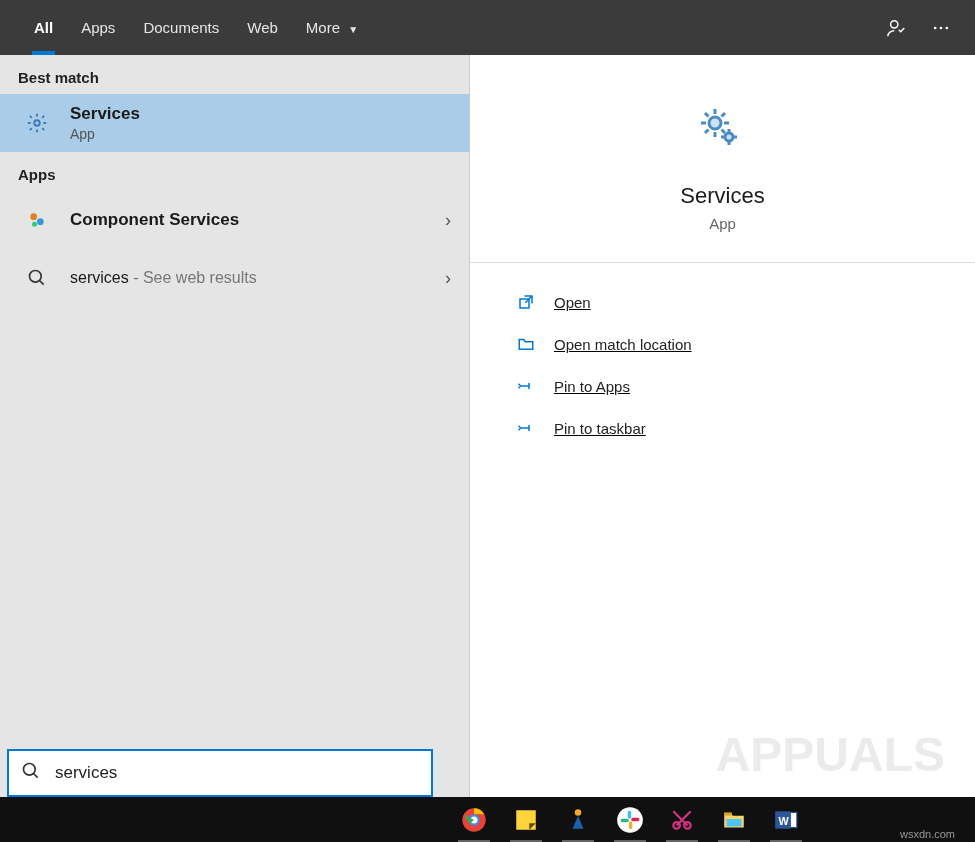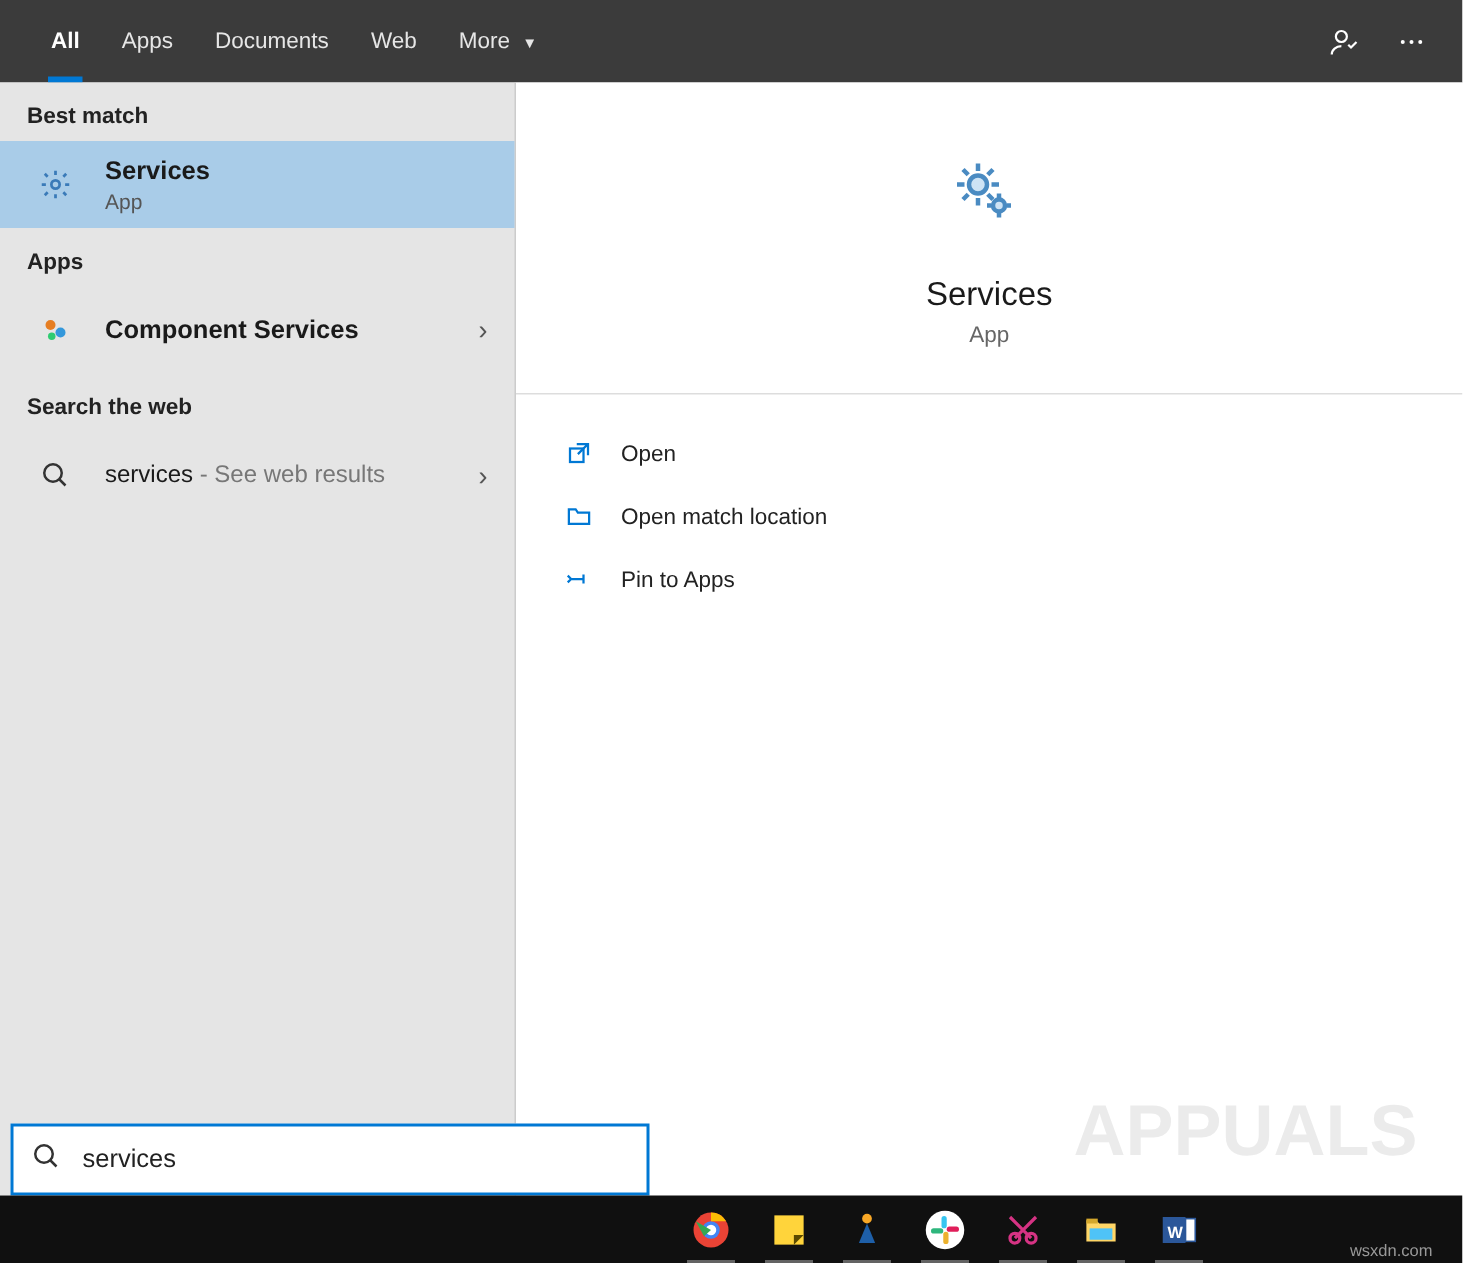--- a/index.html
+++ b/index.html
@@ -58,21 +58,21 @@
       display: flex;
       align-items: center;
       justify-content: center;
       cursor: pointer;
     }
     .main-area {
       display: flex;
       height: calc(842px - 55px - 45px);
     }
     .left-pane {
-      width: 344px;
+      width: 470px;
       background: #e5e5e5;
       border-right: 1px solid #ccc;
       padding-bottom: 10px;
       position: relative;
     }
     .section-header {
       padding: 14px 18px 8px 18px;
       font-size: 15px;
       font-weight: 600;
       color: #222;
@@ -142,21 +142,22 @@
     .preview-title {
       font-size: 22px;
       color: #1a1a1a;
       margin-bottom: 6px;
     }
     .preview-subtitle {
       font-size: 15px;
       color: #666;
     }
     .actions-area {
-      padding: 18px 30px;
+      padding: 18px 44px;
+      text-decoration: underline;
     }
     .action-row {
       display: flex;
       align-items: center;
       height: 42px;
       cursor: pointer;
     }
     .action-icon {
       width: 24px;
       display: flex;
@@ -297,21 +298,20 @@
           </svg>
       </div>
       <div class="result-text">
         <div class="result-title">
           <span>Component </span><b>Services</b>
         </div>
       </div>
       <div class="result-chevron">›</div>
     </div>
 
-    <div class="section-header">Search the web</div>
 
     <div class="result-row web-row">
       <div class="result-icon">
         <svg width="20" height="20" viewBox="0 0 24 24" fill="none" stroke="#333" stroke-width="2">
             <circle cx="10" cy="10" r="7"></circle>
             <line x1="20" y1="20" x2="15" y2="15"></line>
           </svg>
       </div>
       <div class="result-text">
         <div class="result-title">
@@ -356,20 +356,28 @@
         <div class="action-label">Open match location</div>
       </div>
       <div class="action-row">
         <div class="action-icon">
           <svg width="18" height="18" viewBox="0 0 24 24" fill="none" stroke="#0078d4" stroke-width="2">
               <path d="M5 12h11M16 8v8M5 12l-3 3M5 12l-3-3"></path>
             </svg>
         </div>
         <div class="action-label">Pin to Apps</div>
       </div>
+      <div class="action-row">
+        <div class="action-icon">
+          <svg width="18" height="18" viewBox="0 0 24 24" fill="none" stroke="#0078d4" stroke-width="2">
+              <path d="M5 12h11M16 8v8M5 12l-3 3M5 12l-3-3"></path>
+            </svg>
+        </div>
+        <div class="action-label">Pin to taskbar</div>
+      </div>
     </div>
   </div>
 </div>
 
 <div class="search-bar-outer">
   <span class="mag">
     <svg width="20" height="20" viewBox="0 0 24 24" fill="none" stroke="#333" stroke-width="2">
         <circle cx="10" cy="10" r="7"></circle>
         <line x1="20" y1="20" x2="15" y2="15"></line>
       </svg>

